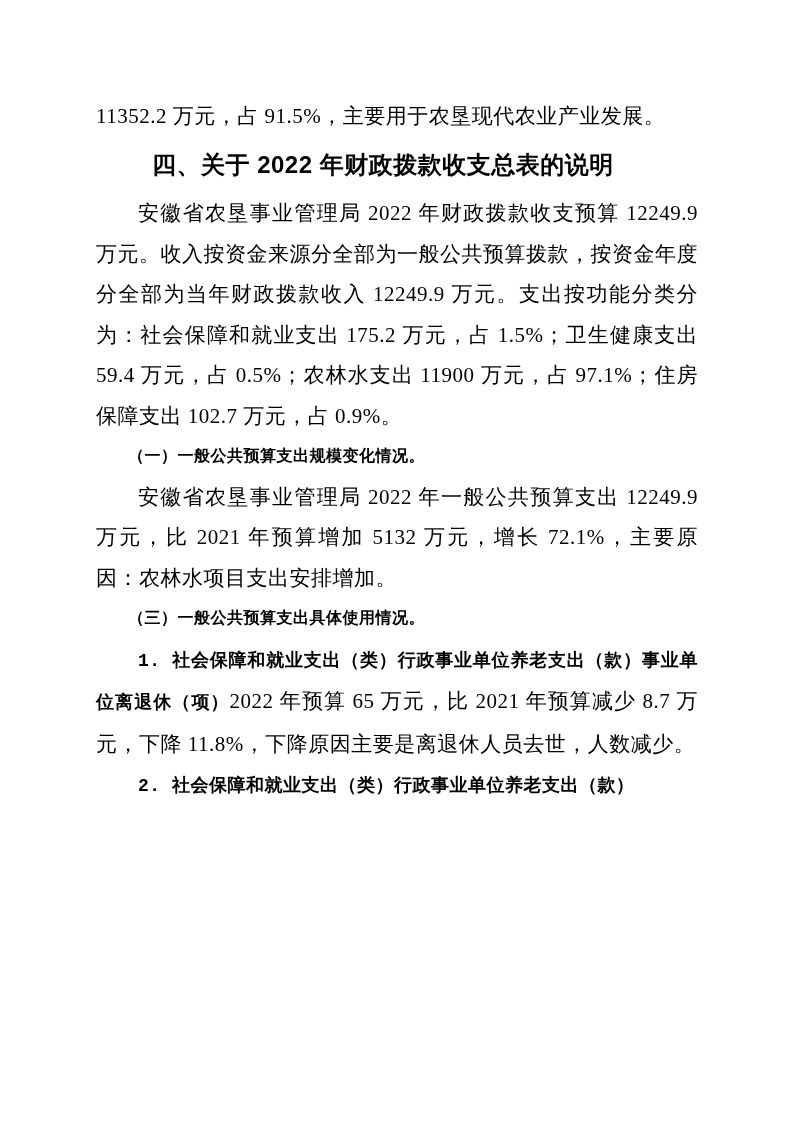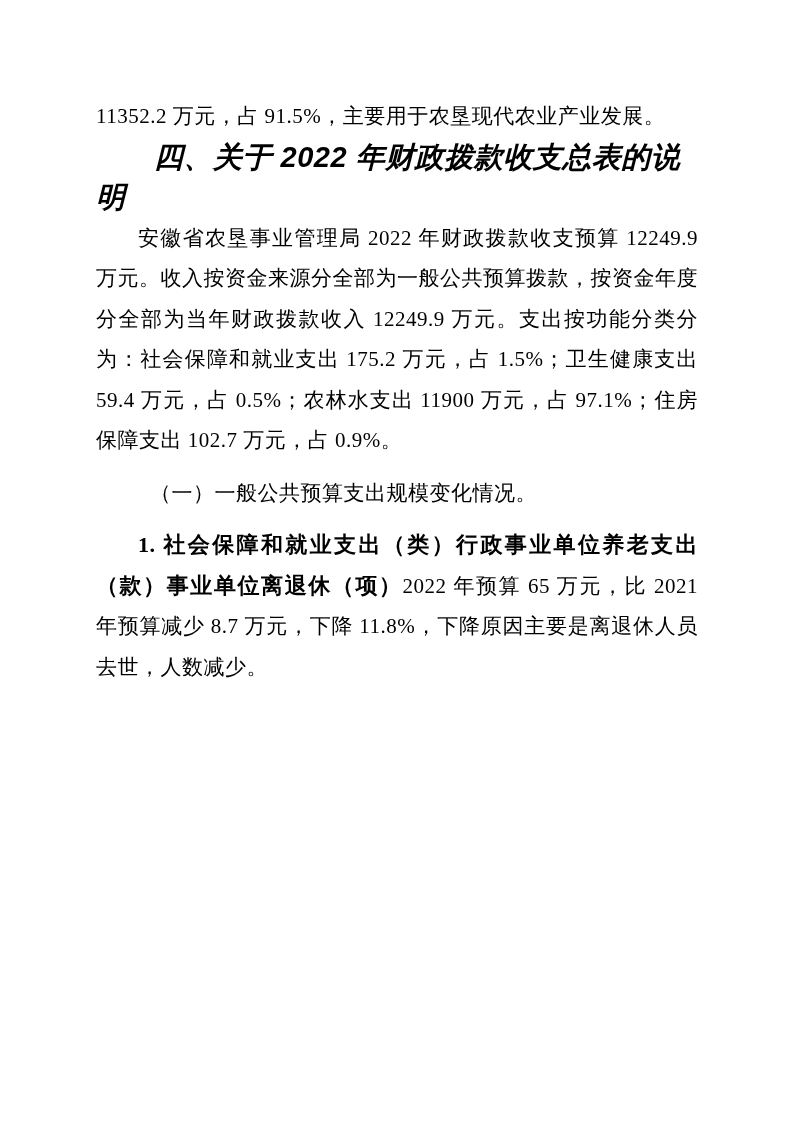--- a/index.html
+++ b/index.html
@@ -29,41 +29,40 @@
     line-height: 40.5px;
     text-align: justify;
     margin: 0;
     letter-spacing: 0.5px;
   }
   .indent {
     text-indent: 2em;
   }
   .heading {
     font-family: "Liberation Sans", "DejaVu Sans", sans-serif;
-    font-size: 29px;
+    font-size: 24px;
+    font-weight: 700;
+    line-height: 40.5px;
+    margin: 8px;
+    text-indent: 2em;
+    letter-spacing: 0.5px;
+  }
+  .subheading {
+    font-family: "Liberation Serif", "DejaVu Serif", serif;
+    font-size: 16px;
     font-weight: 700;
     line-height: 40.5px;
     margin: 0;
     text-indent: 2em;
     letter-spacing: 0.5px;
-    font-style: italic;
-  }
-  .subheading {
-    font-family: "Liberation Serif", "DejaVu Serif", serif;
-    font-size: 21px;
-    font-weight: 400;
-    line-height: 40.5px;
-    margin: 12px;
-    text-indent: 2em;
-    letter-spacing: 0.5px;
   }
   .bold-lead {
     font-weight: 700;
-    font-family: Liberation Serif, serif;
-    font-size: 22px;
+    font-family: Liberation Mono, monospace;
+    font-size: 18px;
   }
   .page-number {
     position: absolute;
     top: 1022px;
     right: 96px;
     font-family: "Liberation Serif", "DejaVu Serif", serif;
     font-size: 15px;
     color: #be185d;
   }
 </style>
@@ -75,23 +74,26 @@
 
     <p class="body-text">11352.2 万元，占 91.5%，主要用于农垦现代农业产业发展。</p>
 
     <p class="heading">四、关于 2022 年财政拨款收支总表的说明</p>
 
     <p class="body-text indent">安徽省农垦事业管理局 2022 年财政拨款收支预算 12249.9 万元。收入按资金来源分全部为一般公共预算拨款，按资金年度分全部为当年财政拨款收入 12249.9 万元。支出按功能分类分为：社会保障和就业支出 175.2 万元，占 1.5%；卫生健康支出 59.4 万元，占 0.5%；农林水支出 11900 万元，占 97.1%；住房保障支出 102.7 万元，占 0.9%。</p>
 
 
     <p class="subheading">（一）一般公共预算支出规模变化情况。</p>
 
+    <p class="body-text indent">安徽省农垦事业管理局 2022 年一般公共预算支出 12249.9 万元，比 2021 年预算增加 5132 万元，增长 72.1%，主要原因：农林水项目支出安排增加。</p>
 
 
 
+    <p class="subheading">（三）一般公共预算支出具体使用情况。</p>
 
     <p class="body-text indent"><span class="bold-lead">1. 社会保障和就业支出（类）行政事业单位养老支出（款）事业单位离退休（项）</span><span>2022 年预算 65 万元，比 2021 年预算减少 8.7 万元，下降 11.8%，下降原因主要是离退休人员去世，人数减少。</span></p>
 
+    <p class="body-text indent"><span class="bold-lead">2. 社会保障和就业支出（类）行政事业单位养老支出（款）</span></p>
 
   </div>
 
   <div class="page-number">28</div>
 </div>
 
 </body></html>

